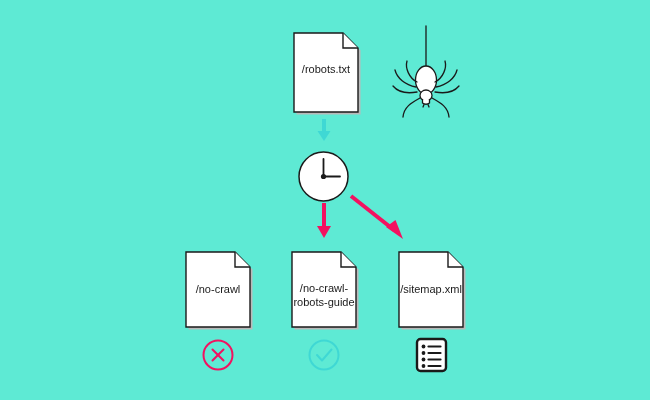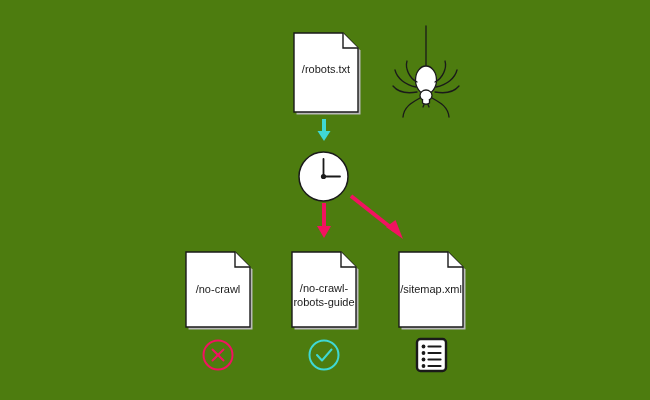--- a/index.html
+++ b/index.html
@@ -10,21 +10,21 @@
   body {
     width: 650px;
     height: 400px;
     overflow: hidden;
     font-family: "Liberation Sans", sans-serif;
   }
   #stage {
     position: relative;
     width: 650px;
     height: 400px;
-    background: #4d7c0f;
+    background: #5eead4;
   }
   #diagram-svg {
     position: absolute;
     left: 0;
     top: 0;
     width: 650px;
     height: 400px;
   }
   .doc-label {
     font-family: "Liberation Sans", sans-serif;

